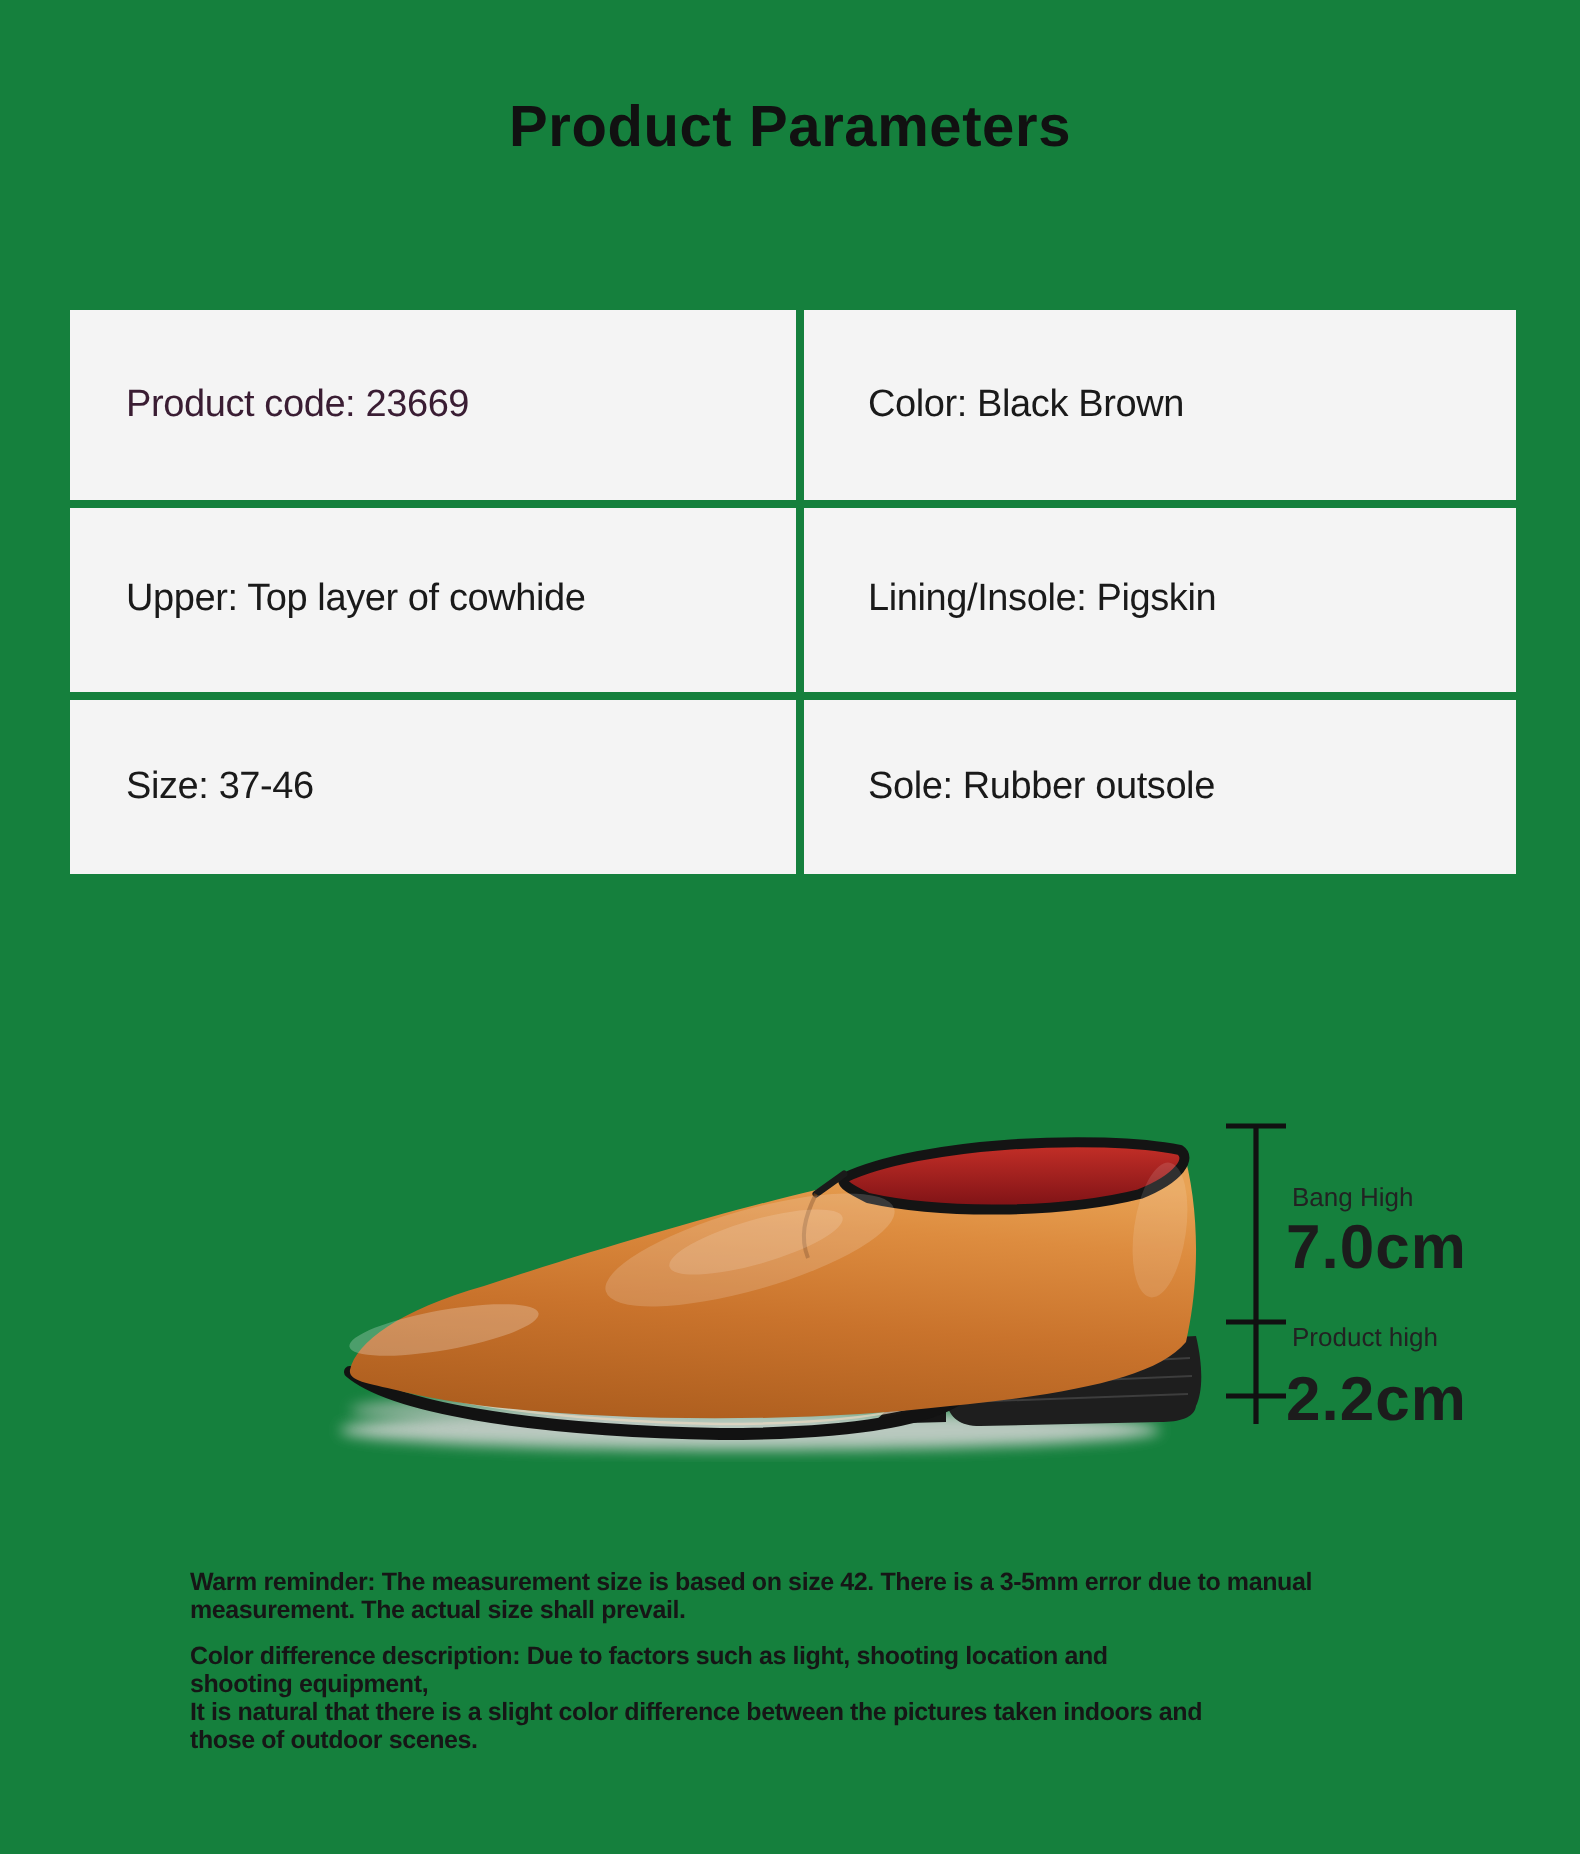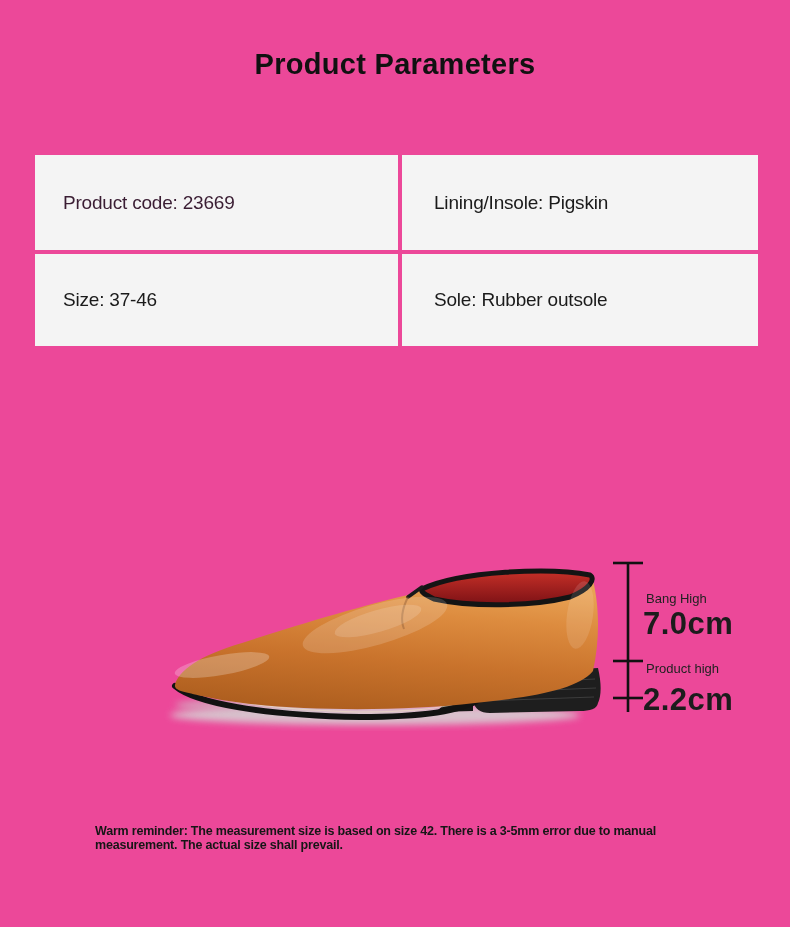--- a/index.html
+++ b/index.html
@@ -1,18 +1,18 @@
 <!DOCTYPE html>
 <html><head>
 <meta charset="utf-8">
 <style>
   * { margin:0; padding:0; box-sizing:border-box; }
   html,body { background:#ffffff; }
   .canvas {
-    position:relative; width:790px; height:927px; background:#ec4899;
+    position:relative; width:790px; height:927px; background:#15803d;
     font-family:"Liberation Sans", sans-serif; overflow:hidden;
   }
   .page-title {
     position:absolute; top:48px; left:0; width:790px;
     text-align:center; font-size:29px; font-weight:700; color:#111;
     letter-spacing:0.3px;
   }
   .spec-table {
     position:absolute; left:35px; top:155px;
     display:grid;
@@ -39,34 +39,35 @@
     letter-spacing:0.5px; white-space:nowrap;
   }
   .lbl-bang   { left:646px; top:51px; }
   .val-bang   { left:643px; top:66px; }
   .lbl-follow { left:646px; top:121px; }
   .val-follow { left:643px; top:142px; }
   .notes {
     position:absolute; left:95px; top:784px; width:680px;
     font-size:12.5px; font-weight:600; line-height:14px; color:#161616;
     letter-spacing:-0.2px;
-    margin-top:40px;
   }
   .note-par { white-space:pre-line; }
   .note-par + .note-par { margin-top:9px; }
 </style>
 </head>
 <body>
 
 <div class="canvas">
 
   <h1 class="page-title">Product Parameters</h1>
 
   <div class="spec-table">
     <div class="spec-cell accent">Product code: 23669</div>
+    <div class="spec-cell">Color: Black Brown</div>
+    <div class="spec-cell">Upper: Top layer of cowhide</div>
     <div class="spec-cell">Lining/Insole: Pigskin</div>
     <div class="spec-cell">Size: 37-46</div>
     <div class="spec-cell">Sole: Rubber outsole</div>
   </div>
 
   <div class="figure">
 
     <svg class="shoe-svg" width="470" height="190" viewBox="0 0 470 190">
       <defs>
         <linearGradient id="gLeather" x1="0" y1="1" x2="0.25" y2="0">
@@ -115,15 +116,19 @@
 
     <div class="meas-label lbl-bang">Bang High</div>
     <div class="meas-value val-bang">7.0cm</div>
     <div class="meas-label lbl-follow">Product high</div>
     <div class="meas-value val-follow">2.2cm</div>
   </div>
 
   <div class="notes">
     <p class="note-par">Warm reminder: The measurement size is based on size 42. There is a 3-5mm error due to manual
 measurement. The actual size shall prevail.</p>
+    <p class="note-par">Color difference description: Due to factors such as light, shooting location and
+shooting equipment,
+It is natural that there is a slight color difference between the pictures taken indoors and
+those of outdoor scenes.</p>
   </div>
 
 </div>
 
 </body></html>

